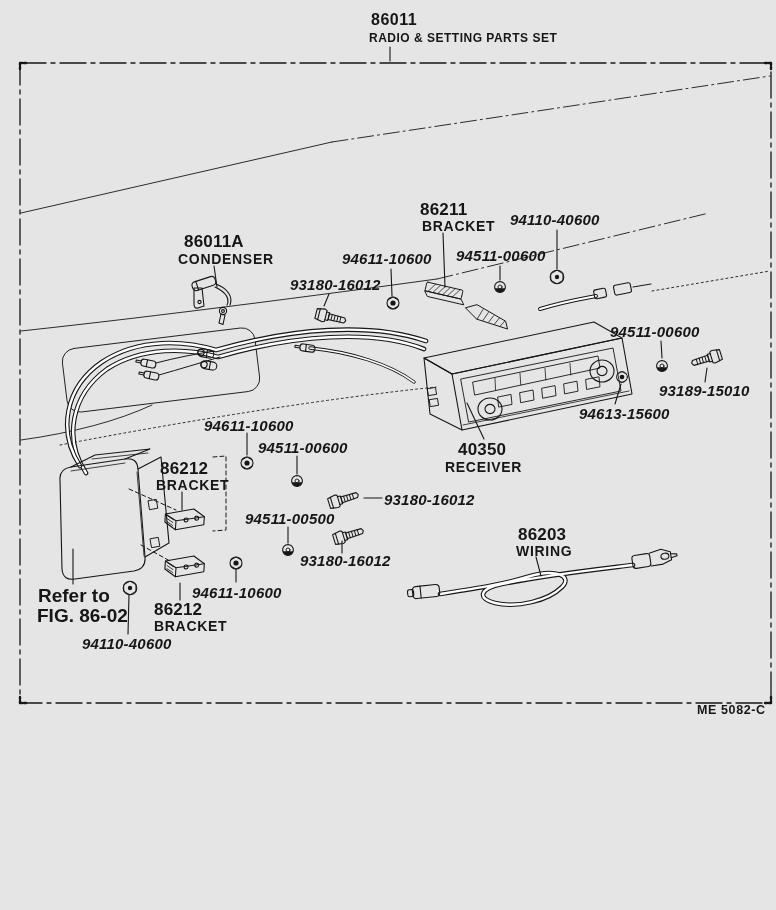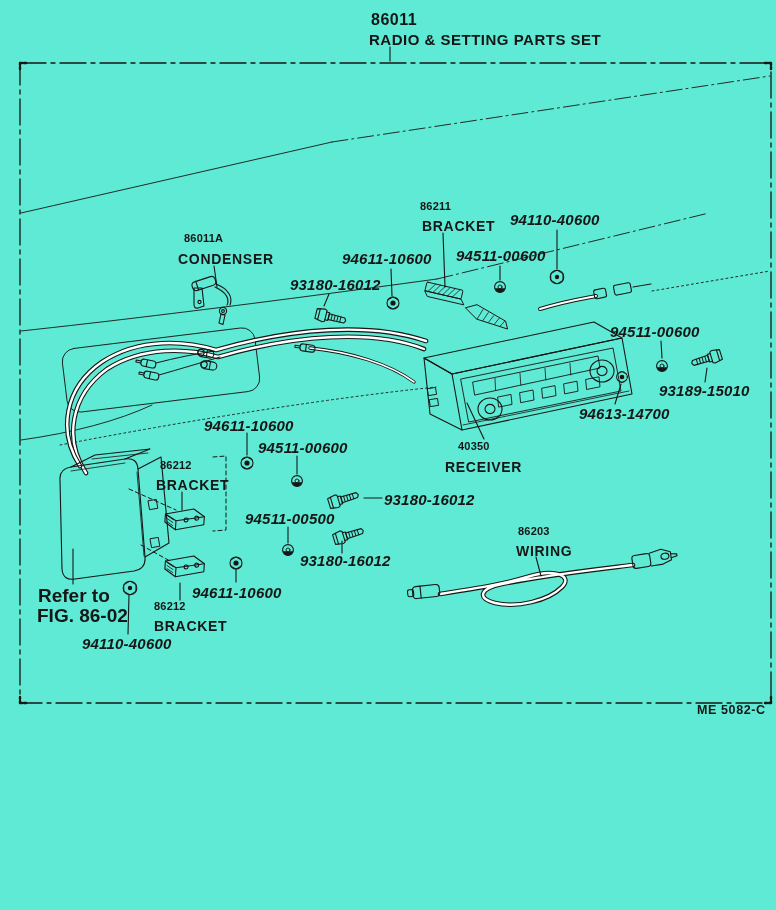--- a/index.html
+++ b/index.html
@@ -1,24 +1,24 @@
 <!DOCTYPE html>
 <html><head>
 <meta charset="utf-8">
 <style>
   html,body{margin:0;padding:0;background:#fff;}
-  .page{position:relative;width:776px;height:910px;background:#5eead4;overflow:hidden;
+  .page{position:relative;width:776px;height:910px;background:#e5e5e5;overflow:hidden;
         font-family:"Liberation Sans",sans-serif;color:#161616;}
   .art{position:absolute;left:0;top:0;}
   .lbl{position:absolute;white-space:nowrap;color:#161616;line-height:1;}
-  .pn-lg{font-size:11px;font-weight:bold;letter-spacing:0.2px;}
+  .pn-lg{font-size:17px;font-weight:bold;letter-spacing:0.2px;}
   .pn{font-size:15px;font-weight:bold;letter-spacing:0.2px;font-style:italic;}
   .cap{font-size:14px;font-weight:bold;letter-spacing:0.7px;}
   .title-num{font-size:16px;font-weight:bold;letter-spacing:0.5px;}
-  .title-sub{font-size:15px;font-weight:bold;letter-spacing:0.5px;}
+  .title-sub{font-size:12px;font-weight:bold;letter-spacing:0.5px;}
   .note{font-size:19px;font-weight:bold;}
   .footer{font-size:12.5px;font-weight:bold;letter-spacing:0.6px;text-align:right;}
 </style>
 </head>
 <body>
 
 <div class="page">
 
   <svg class="art" width="776" height="910" viewBox="0 0 776 910" fill="none" stroke="#161616" stroke-width="1.1" stroke-linecap="round" stroke-linejoin="round">
 
@@ -233,21 +233,21 @@
 
   <div class="lbl pn-lg" style="left:420px;top:201px">86211</div>
   <div class="lbl cap" style="left:422px;top:219px">BRACKET</div>
 
   <div class="lbl pn" style="left:510px;top:212px">94110-40600</div>
   <div class="lbl pn" style="left:342px;top:251px">94611-10600</div>
   <div class="lbl pn" style="left:456px;top:248px">94511-00600</div>
   <div class="lbl pn" style="left:290px;top:277px">93180-16012</div>
   <div class="lbl pn" style="left:610px;top:324px">94511-00600</div>
   <div class="lbl pn" style="left:659px;top:383px">93189-15010</div>
-  <div class="lbl pn" style="left:579px;top:406px">94613-14700</div>
+  <div class="lbl pn" style="left:579px;top:406px">94613-15600</div>
 
   <div class="lbl pn-lg" style="left:458px;top:441px">40350</div>
   <div class="lbl cap" style="left:445px;top:460px">RECEIVER</div>
 
   <div class="lbl pn" style="left:204px;top:418px">94611-10600</div>
   <div class="lbl pn" style="left:258px;top:440px">94511-00600</div>
 
   <div class="lbl pn-lg" style="left:160px;top:460px">86212</div>
   <div class="lbl cap" style="left:156px;top:478px">BRACKET</div>
 

